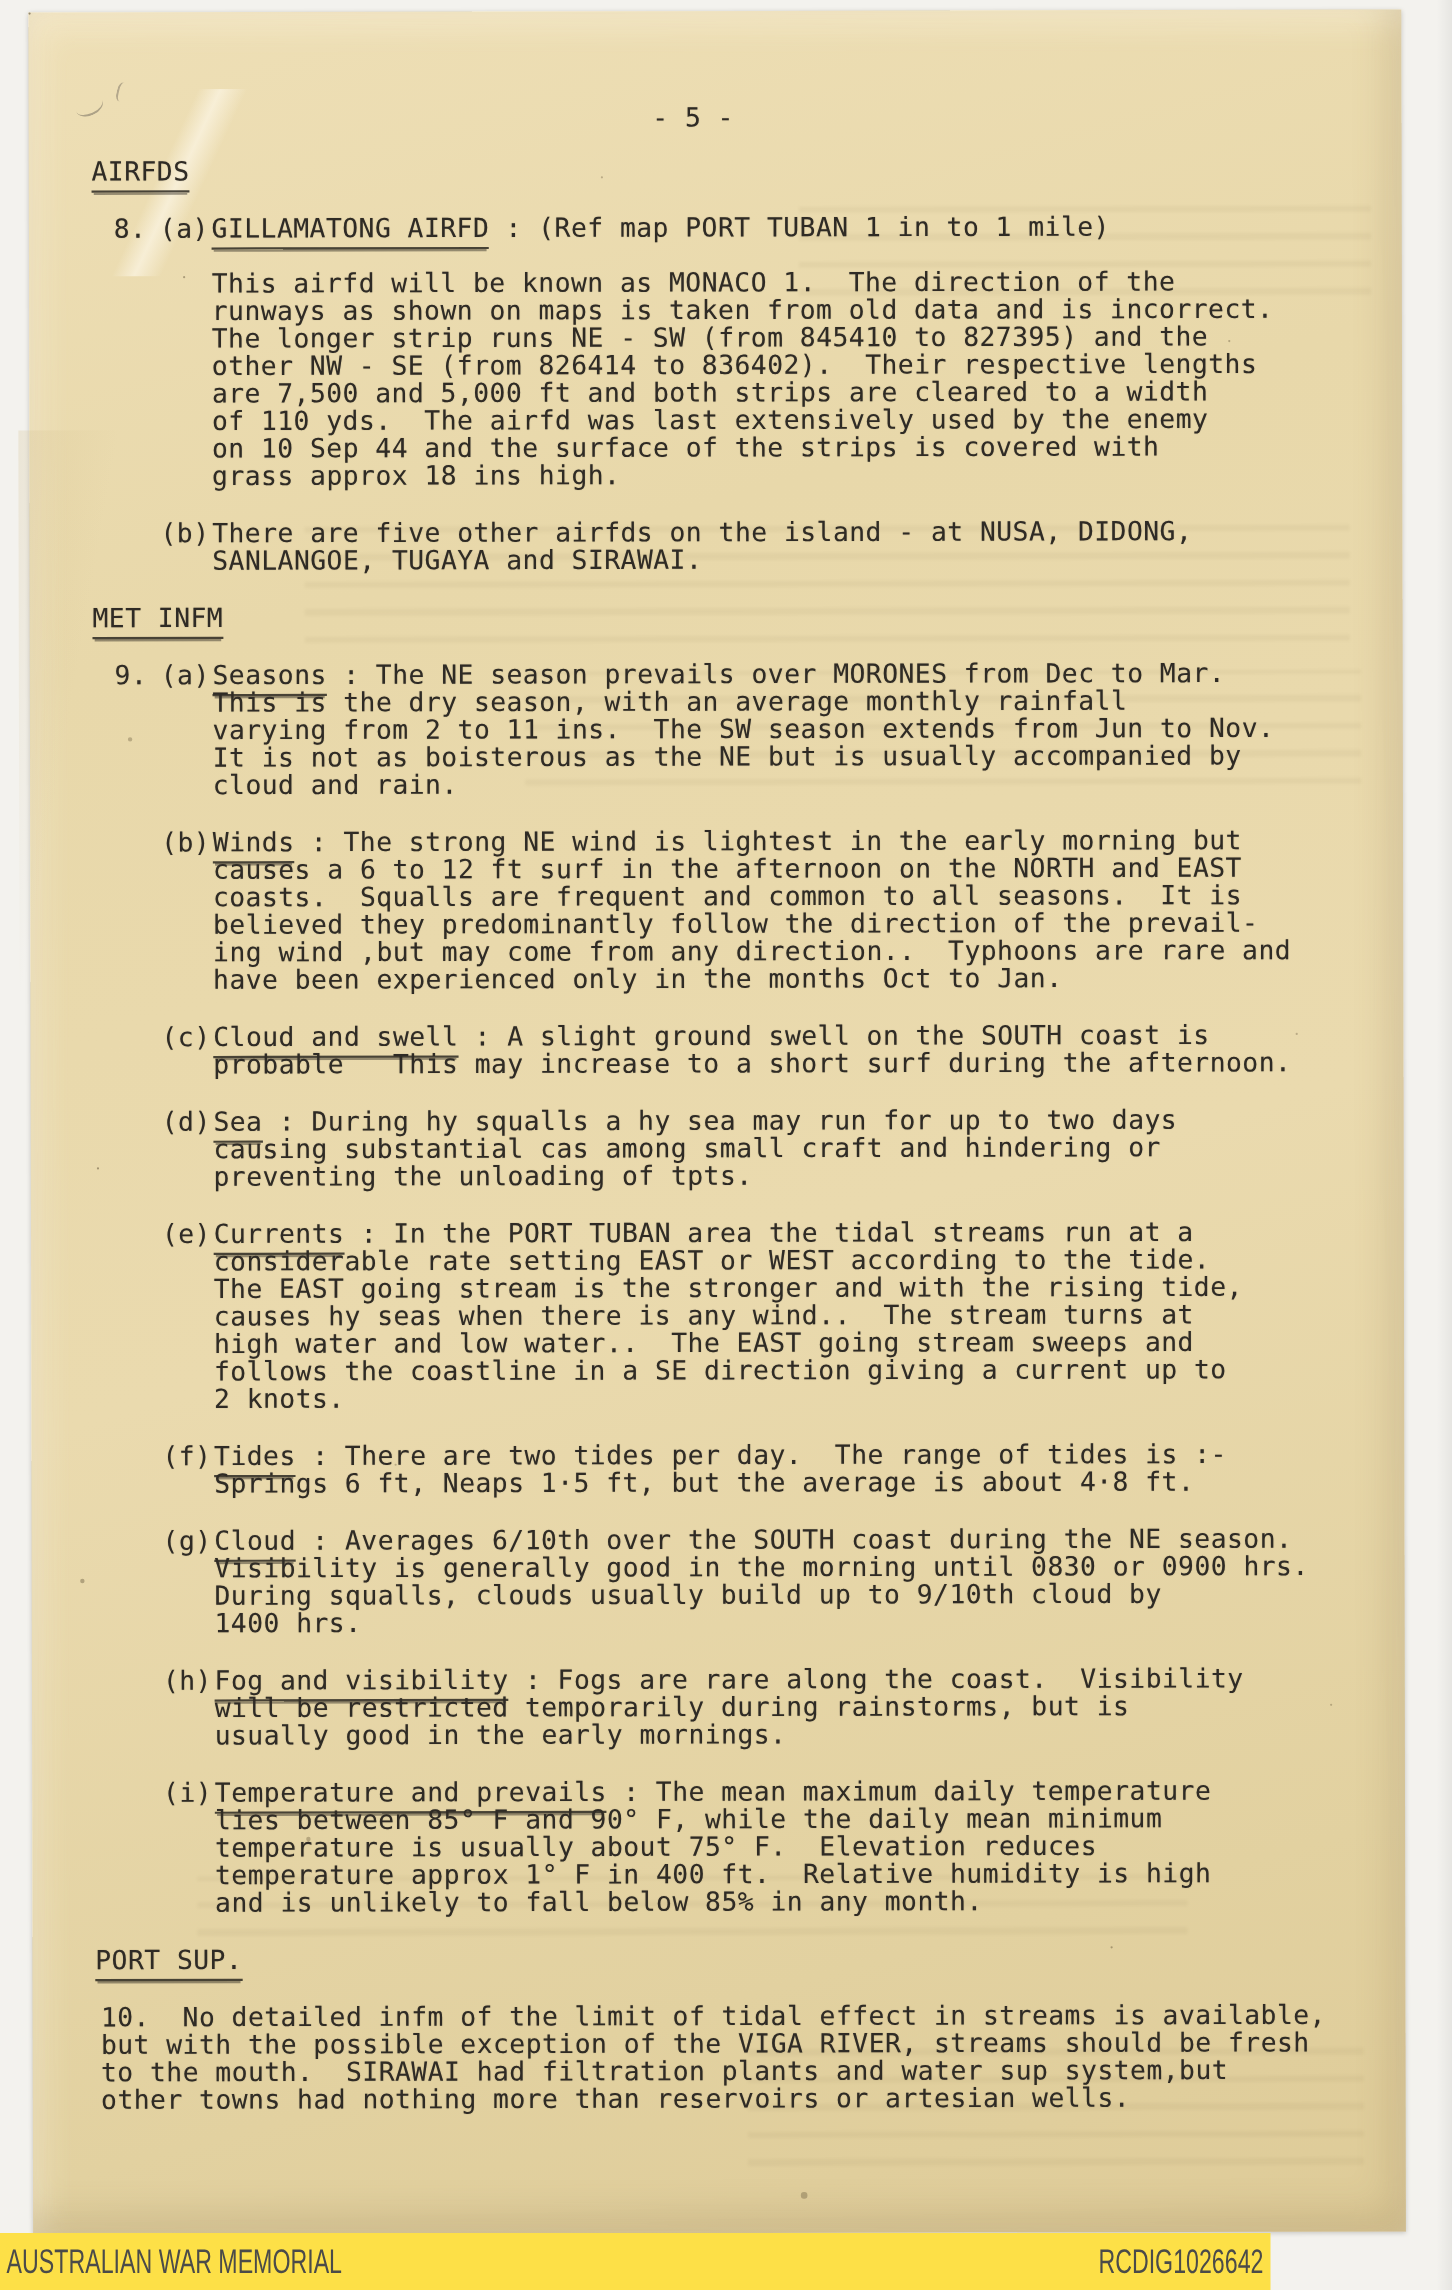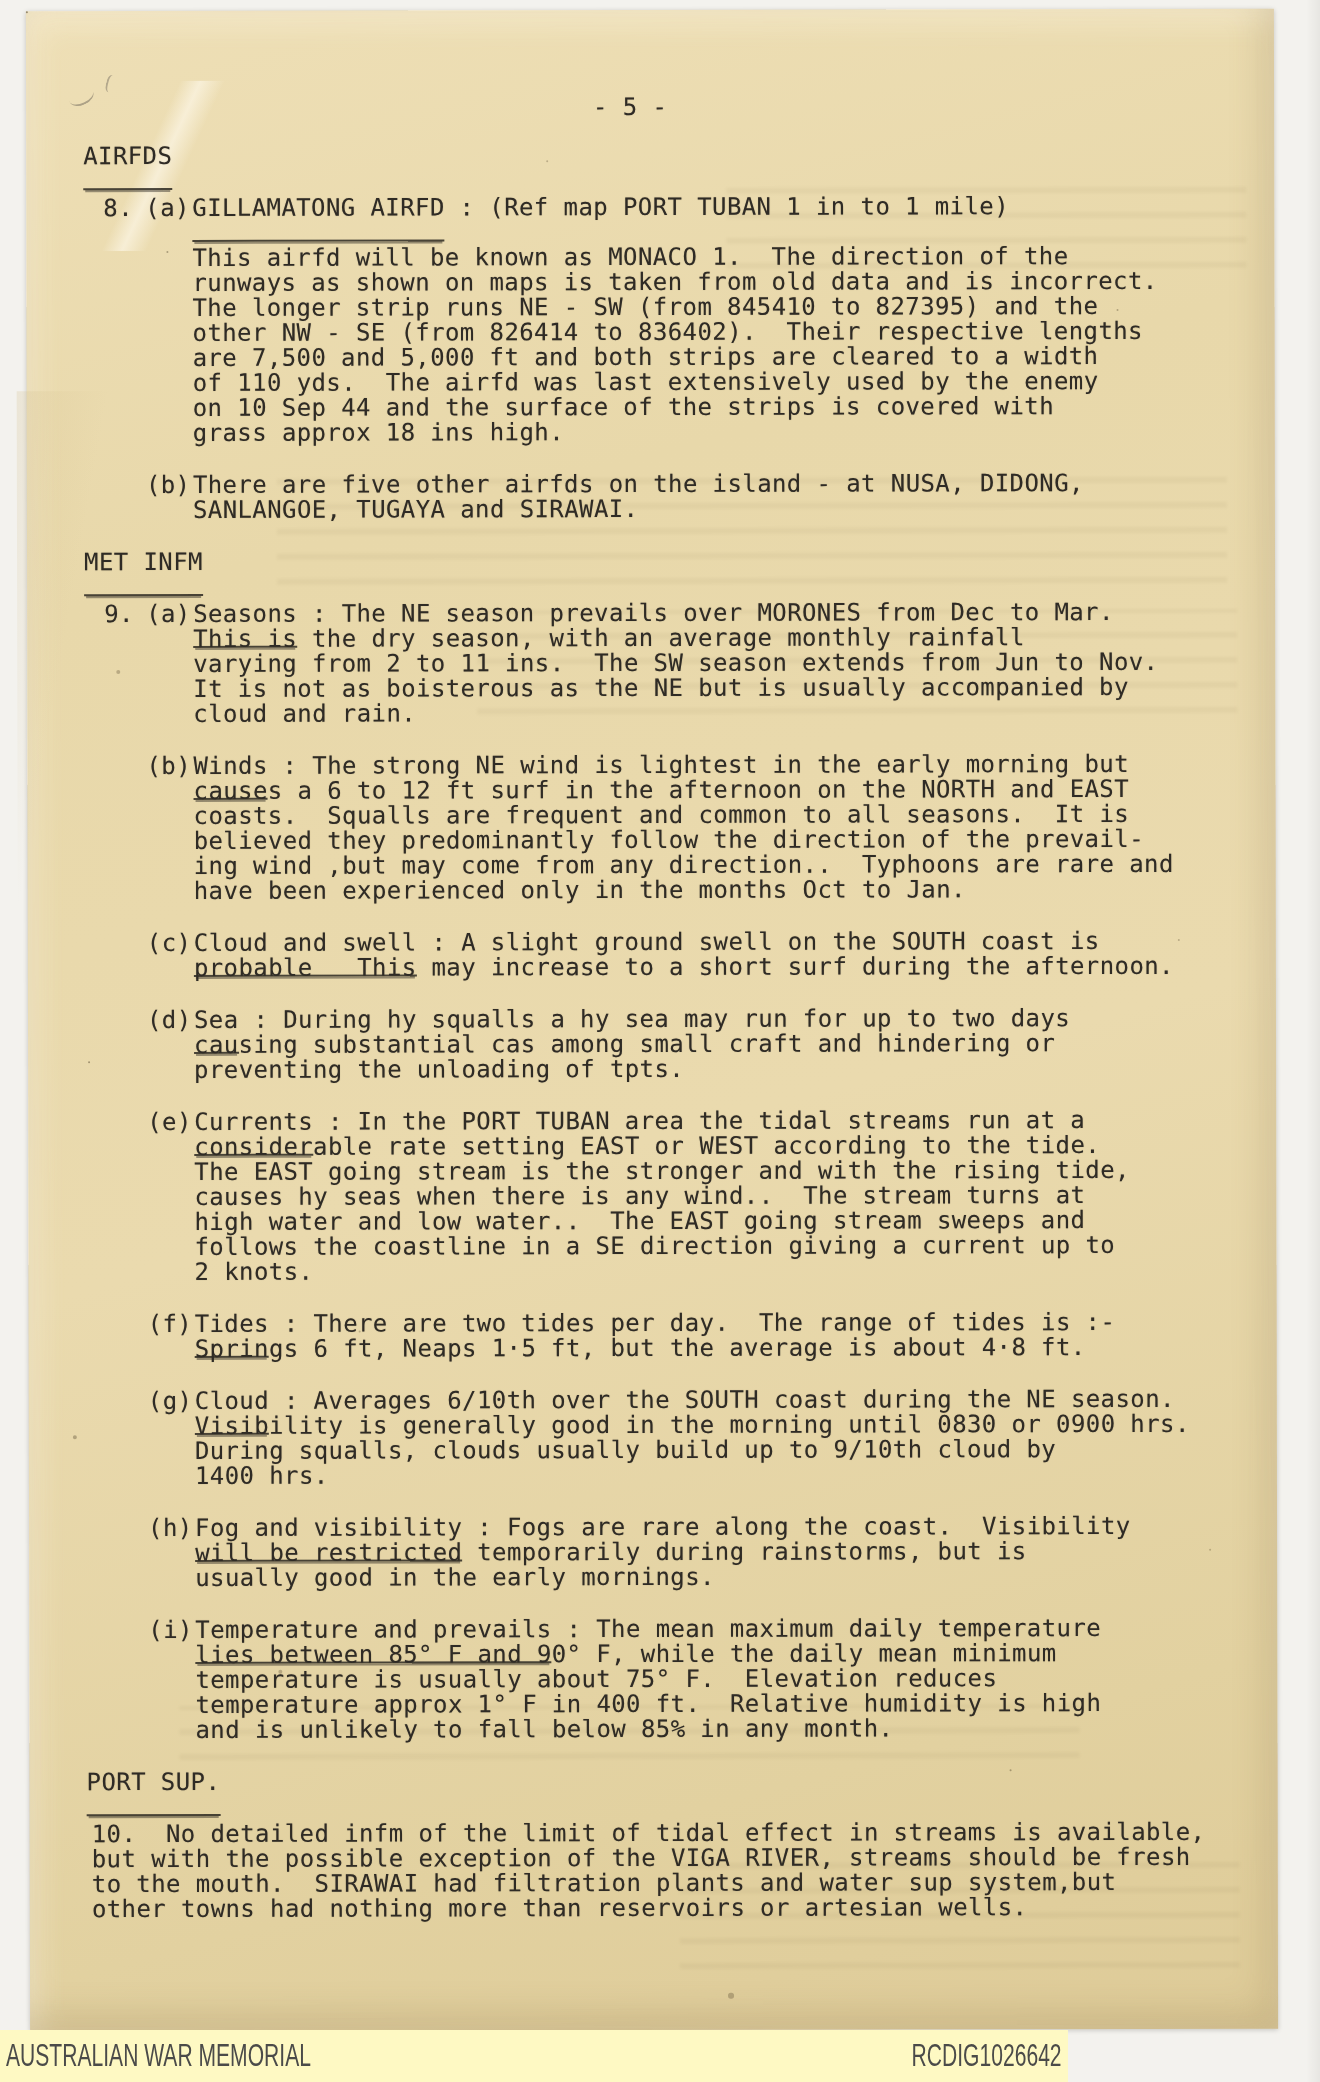--- a/index.html
+++ b/index.html
@@ -58,32 +58,32 @@
   .doc{
     position:absolute;left:0;top:85px;width:100%;
     color:#2f2b25;font-size:24px;line-height:25px;letter-spacing:.4px;
     text-shadow:0 0 1px rgba(47,43,37,.35);
   }
   .pageno{text-align:center;margin:0 40px 23px 0;}
   .heading{margin:0 0 27px 57px;}
   .u{
     border-bottom:2px solid rgba(44,40,33,.85);
     box-shadow:0 4px 0 -2px rgba(44,40,33,.45);
-    padding-bottom:18px;
+    padding-bottom:3px;
   }
   .block{display:flex;margin:0 0 27px 77px;}
   .block.plain{display:block;margin-left:62px;}
   .col.num{width:42px;flex:none;}
   .col.letter{width:47px;flex:none;}
   .col.text{flex:1;min-width:0;}
   .line{white-space:pre;}
   .spacer{height:25px;}
   .footer{
-    position:absolute;left:0;bottom:0;width:1068px;height:52px;
-    background:#fef9c3;
+    position:absolute;left:0;bottom:0;width:1155px;height:52px;
+    background:#fde047;
   }
   .footer .ftext{
     position:absolute;top:50%;
     font-family:"Liberation Sans", sans-serif;font-size:31px;color:#4b4b49;
     white-space:nowrap;
   }
   .footer .left{left:6px;transform:translateY(-50%) scaleX(.68);transform-origin:left center;}
   .footer .right{right:6px;transform:translateY(-50%) scaleX(.68);transform-origin:right center;}
 </style>
 </head>

